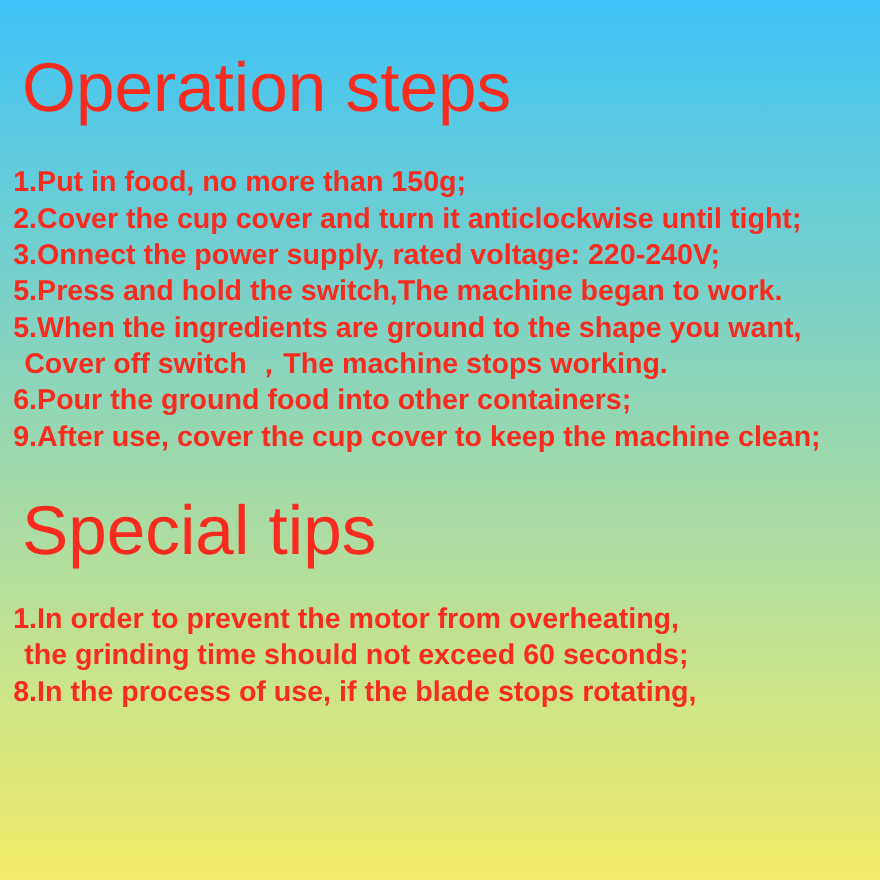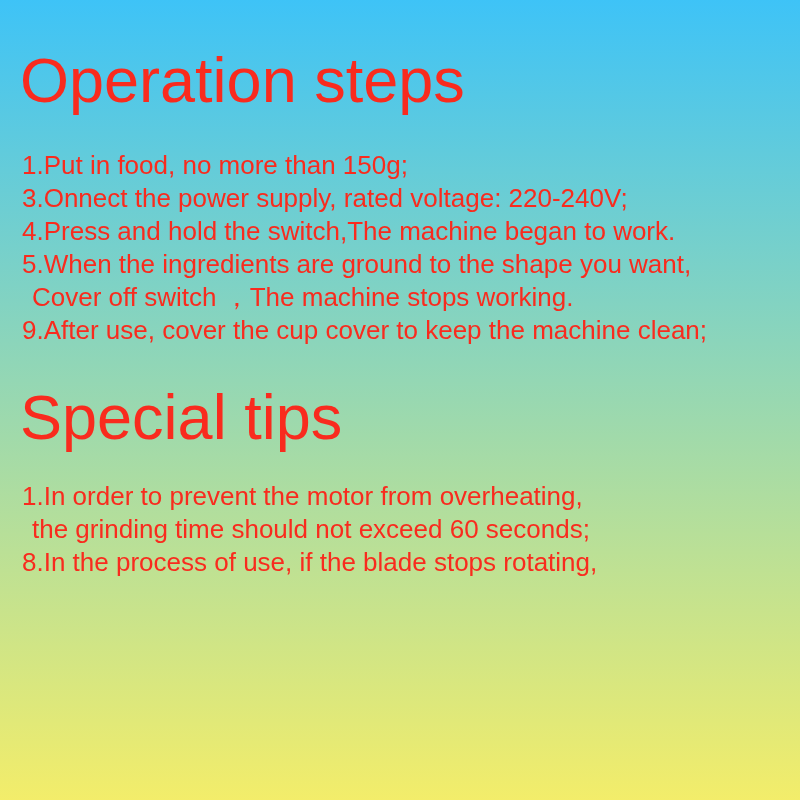--- a/index.html
+++ b/index.html
@@ -20,45 +20,47 @@
     font-size: 63px;
     line-height: 72px;
     font-weight: 400;
     letter-spacing: 0px;
     white-space: nowrap;
   }
   #operation-title { margin-top: 44px; }
   #tips-title { margin-top: 34px; }
   .step-list {
     margin: 0;
-    padding-left: 22px;
+    padding-left: 12px;
     font-size: 26px;
     line-height: 33px;
-    font-weight: 400;
+    font-weight: 700;
   }
   #operation-list { margin-top: 33px; }
   #tips-list { margin-top: 27px; }
   .line {
     white-space: nowrap;
   }
   .line.indent {
     padding-left: 10px;
   }
 </style>
 </head>
 <body>
 
 <h1 class="section-title" id="operation-title">Operation steps</h1>
 
 <div class="step-list" id="operation-list">
   <div class="line">1.Put in food, no more than 150g;</div>
+  <div class="line">2.Cover the cup cover and turn it anticlockwise until tight;</div>
   <div class="line">3.Onnect the power supply, rated voltage: 220-240V;</div>
-  <div class="line">4.Press and hold the switch,The machine began to work.</div>
+  <div class="line">5.Press and hold the switch,The machine began to work.</div>
   <div class="line">5.When the ingredients are ground to the shape you want,</div>
   <div class="line indent">Cover off switch ，The machine stops working.</div>
+  <div class="line">6.Pour the ground food into other containers;</div>
   <div class="line">9.After use, cover the cup cover to keep the machine clean;</div>
 </div>
 
 <h1 class="section-title" id="tips-title">Special tips</h1>
 
 <div class="step-list" id="tips-list">
   <div class="line">1.In order to prevent the motor from overheating,</div>
   <div class="line indent">the grinding time should not exceed 60 seconds;</div>
   <div class="line">8.In the process of use, if the blade stops rotating,</div>
 </div>

